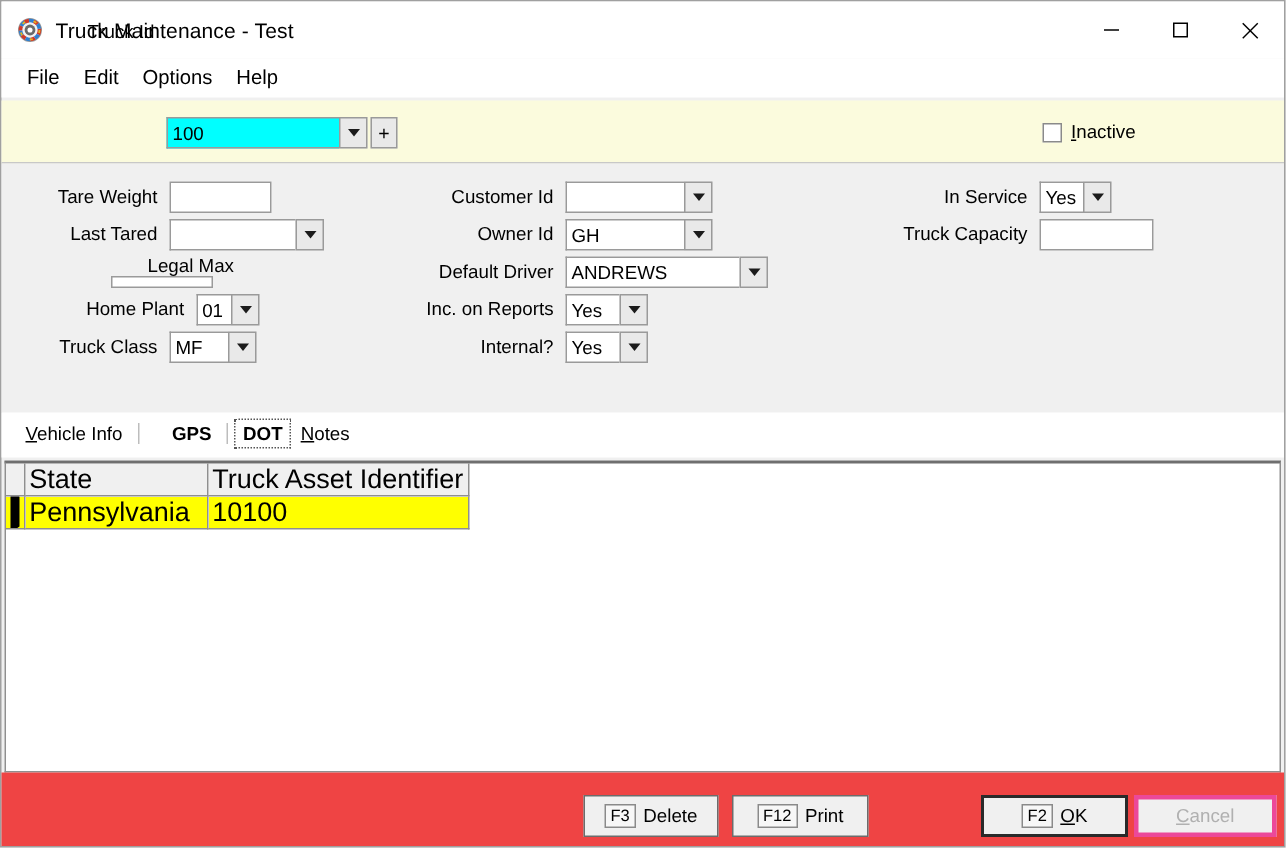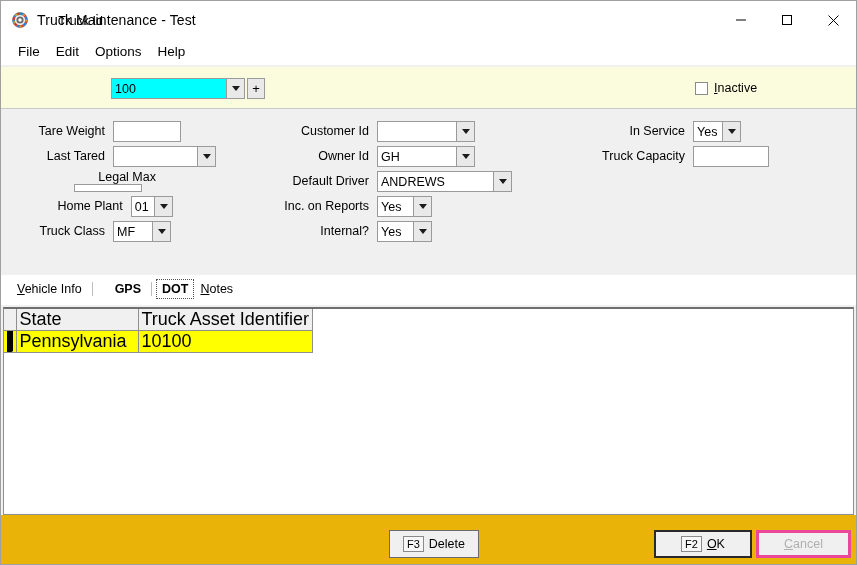--- a/index.html
+++ b/index.html
@@ -94,21 +94,21 @@
   }
   table.grid th { background: #f0f0f0; }
   .col-ind { width: 12px; padding: 0 !important; text-align: center !important; background: #f0f0f0; }
   .col-state { width: 122px; }
   .col-asset { width: 168px; }
   td.cell-row { background: #ffff00; }
   td.num { text-align: right; }
   .rowmark { width: 0; height: 0; border-top: 4px solid transparent; border-bottom: 4px solid transparent; border-left: 6px solid #000; margin: 0 auto; }
 
   
-  .footer { position: absolute; left: 0; top: 514px; width: 855px; height: 49px; background: #eab308; }
+  .footer { position: absolute; left: 0; top: 514px; width: 855px; height: 49px; background: #ef4444; }
   .btn {
     position: absolute; top: 15px; height: 28px;
     background: #f0f0f0; border: 1px solid #6c6c6c;
     display: flex; align-items: center; justify-content: center; gap: 5px;
     font-size: 12.5px; color: #000;
   }
   .btn.default { border: 2px solid #2a2a2a; }
   .btn.disabled { border: 3px solid #ec4899; color: #b0b0b0; }
   .keycap {
     display: inline-block; border: 1px solid #8a8a8a; background: #f7f7f7;
@@ -301,20 +301,24 @@
         </tr>
       </tbody>
     </table>
   </div>
 
   <div class="footer">
     <div class="btn" style="left:388px; width:90px;">
       <span class="keycap">F3</span>
       <span>Delete</span>
     </div>
+    <div class="btn" style="left:487px; width:91px;">
+      <span class="keycap">F12</span>
+      <span>Print</span>
+    </div>
     <div class="btn default" style="left:653px; width:98px;">
       <span class="keycap">F2</span>
       <span><span class="u">O</span><span>K</span></span>
     </div>
     <div class="btn disabled" style="left:755px; width:95px;">
       <span><span class="u">C</span><span>ancel</span></span>
     </div>
   </div>
 
 </div>

